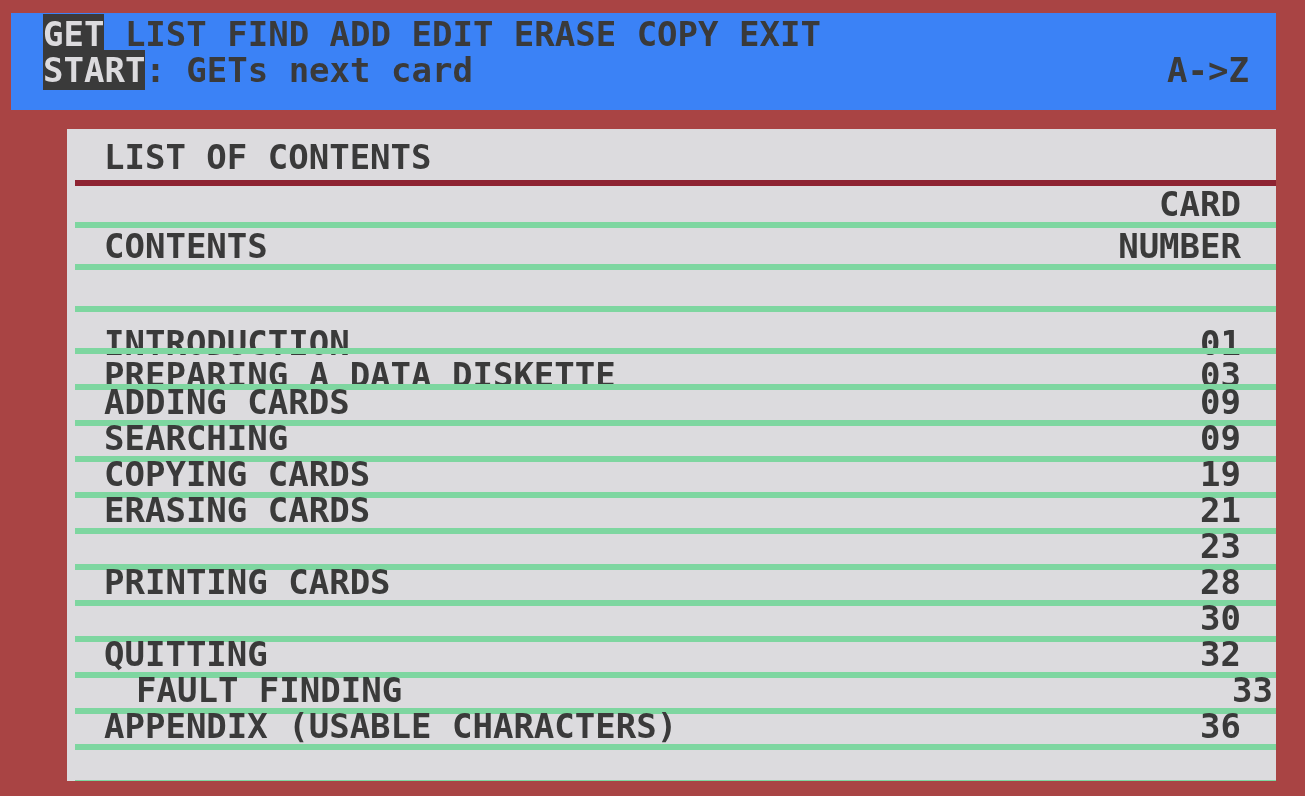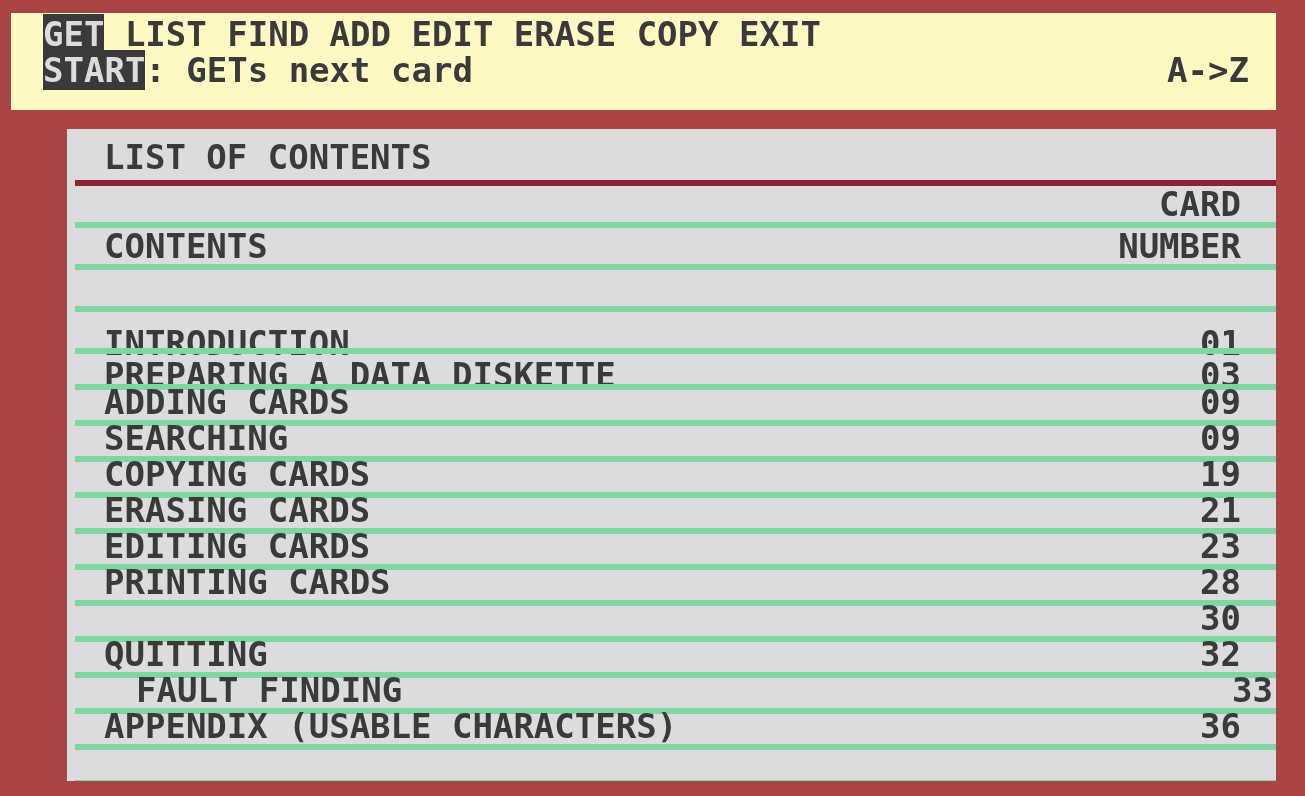--- a/index.html
+++ b/index.html
@@ -21,21 +21,21 @@
     background: #a94444;
   }
 
   
   #menubar {
     position: absolute;
     left: 11px;
     top: 13px;
     width: 1265px;
     height: 97px;
-    background: #fef9c3;
+    background: #3b82f6;
   }
 
   .menuline {
     position: absolute;
     left: 0;
     width: 1265px;
     height: 35px;
     line-height: 35px;
     white-space: pre;
     font-size: 34px;
@@ -202,21 +202,20 @@
           <span class="cell-name">COPYING CARDS</span>
           <span class="cell-num">19</span>
         </div>
         <div class="rule-green" style="top: 363px;"></div>
         <div class="row" style="top: 363px;">
           <span class="cell-name">ERASING CARDS</span>
           <span class="cell-num">21</span>
         </div>
         <div class="rule-green" style="top: 399px;"></div>
         <div class="row" style="top: 399px;">
-          <span class="cell-name">EDITING CARDS</span>
           <span class="cell-num">23</span>
         </div>
         <div class="rule-green" style="top: 435px;"></div>
         <div class="row" style="top: 435px;">
           <span class="cell-name">PRINTING CARDS</span>
           <span class="cell-num">28</span>
         </div>
         <div class="rule-green" style="top: 471px;"></div>
         <div class="row" style="top: 471px;">
           <span class="cell-num">30</span>

